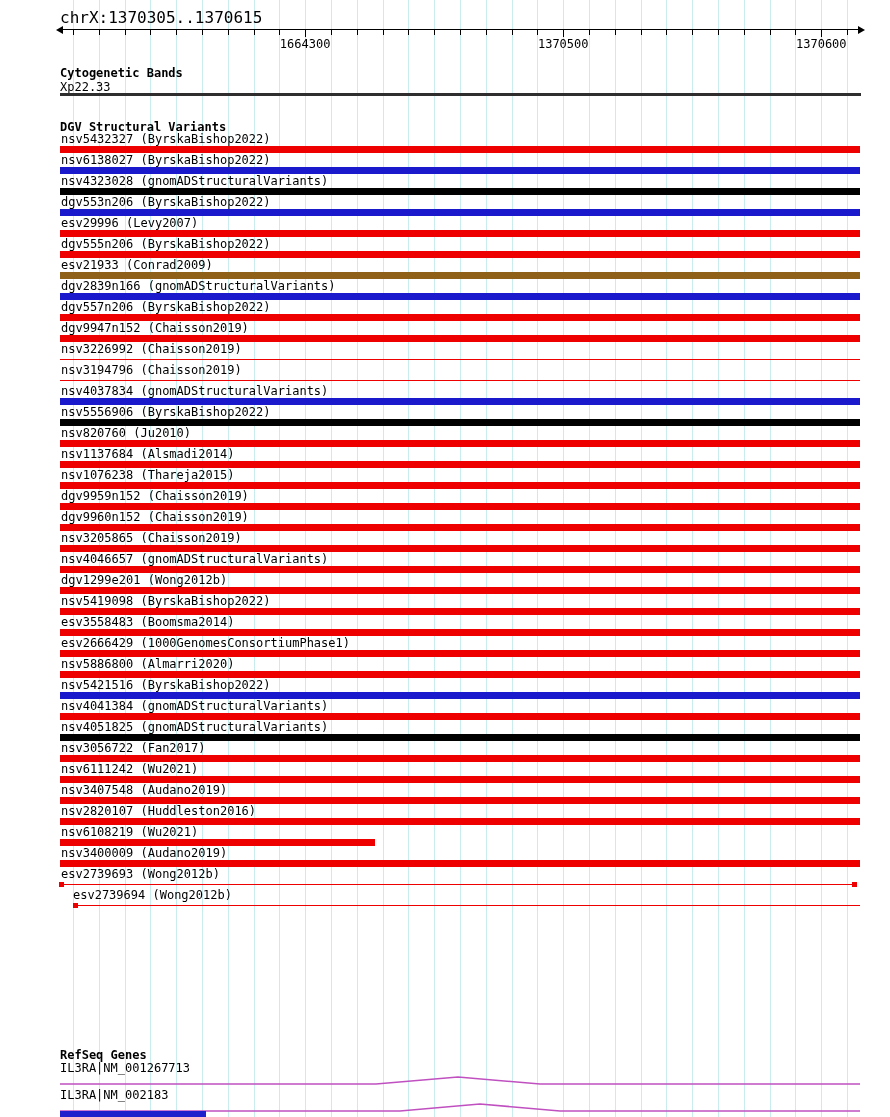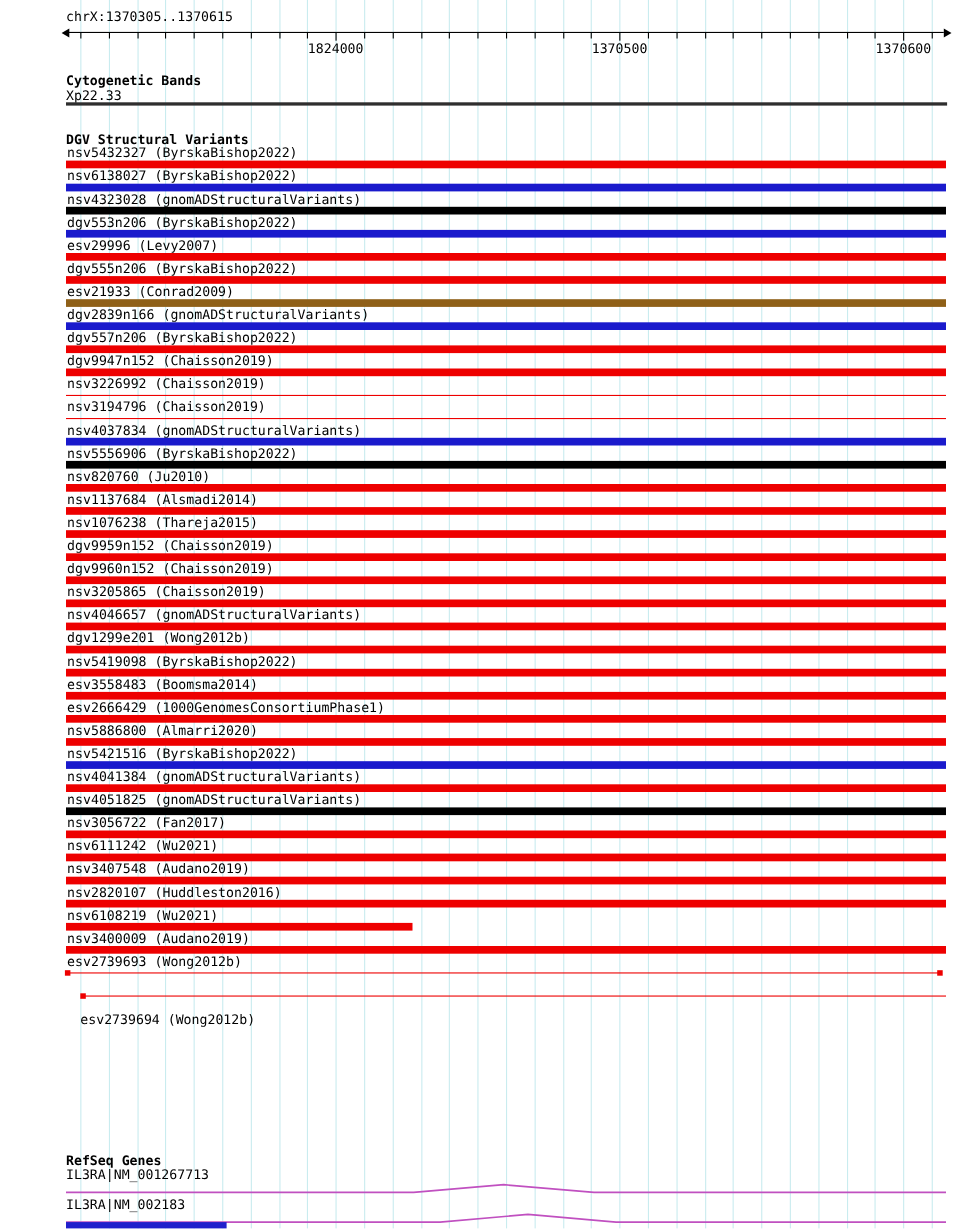--- a/index.html
+++ b/index.html
@@ -5,21 +5,21 @@
   * { margin:0; padding:0; box-sizing:border-box; }
   html,body { background:#ffffff; }
   .page {
     position:relative; width:890px; height:1117px; overflow:hidden;
     background:#ffffff; color:#000;
     font-family:"DejaVu Sans Mono","Liberation Mono",monospace;
   }
   #grid-layer { position:absolute; left:0; top:0; width:890px; height:1117px; }
   .gridline { position:absolute; top:0; bottom:0; width:1px; background:#c9ecef; }
 
-  .region-label { position:absolute; left:60px; top:8px; font-size:12px; white-space:nowrap; }
+  .region-label { position:absolute; left:60px; top:8px; font-size:16px; white-space:nowrap; }
   .axis-line { position:absolute; left:62px; top:29px; width:796px; height:1px; background:#000; }
   .arrow-left  { position:absolute; left:56px; top:26px; width:0; height:0;
                  border-top:4px solid transparent; border-bottom:4px solid transparent; border-right:7px solid #000; }
   .arrow-right { position:absolute; left:858px; top:26px; width:0; height:0;
                  border-top:4px solid transparent; border-bottom:4px solid transparent; border-left:7px solid #000; }
   .ruler-tick { position:absolute; top:30px; width:1px; height:5px; background:#000; }
   .ruler-tick.major { height:7px; }
   .ruler-tick-label { position:absolute; top:37px; font-size:12px; transform:translateX(-50%); white-space:nowrap; }
 
   .section-title { position:absolute; left:60px; font-size:12px; font-weight:bold; white-space:nowrap; }
@@ -120,21 +120,21 @@
         <div class="ruler-tick" style="left: 666.452px;"></div>
         <div class="ruler-tick" style="left: 692.258px;"></div>
         <div class="ruler-tick" style="left: 718.065px;"></div>
         <div class="ruler-tick" style="left: 743.871px;"></div>
         <div class="ruler-tick" style="left: 769.677px;"></div>
         <div class="ruler-tick" style="left: 795.484px;"></div>
         <div class="ruler-tick major" style="left: 821.29px;"></div>
         <div class="ruler-tick" style="left: 847.097px;"></div>
       </div>
     <div id="ruler-labels">
-        <div class="ruler-tick-label" style="left: 305.161px;">1824000</div>
+        <div class="ruler-tick-label" style="left: 305.161px;">1664300</div>
         <div class="ruler-tick-label" style="left: 563.226px;">1370500</div>
         <div class="ruler-tick-label" style="left: 821.29px;">1370600</div>
       </div>
   </div>
 
   <div class="section-title cyto-title">Cytogenetic Bands</div>
   <div class="cyto-band-label">Xp22.33</div>
   <div class="cyto-band-bar"></div>
 
   <div class="section-title dgv-title">DGV Structural Variants</div>
@@ -277,21 +277,21 @@
       </div>
       <div class="variant-row">
         <div class="variant-label">nsv3400009 (Audano2019)</div>
         <div class="variant-bar shape-bar" style="left: 0px; width: 800px; background: rgb(238, 0, 0); color: rgb(238, 0, 0);"></div>
       </div>
       <div class="variant-row">
         <div class="variant-label">esv2739693 (Wong2012b)</div>
         <div class="variant-bar shape-line-caps" style="left: 0px; width: 796px; background: rgb(238, 0, 0); color: rgb(238, 0, 0);"></div>
       </div>
       <div class="variant-row">
-        <div class="variant-label" style="left: 13px; margin-top: 32px;">esv2739694 (Wong2012b)</div>
+        <div class="variant-label" style="left: 13px;">esv2739694 (Wong2012b)</div>
         <div class="variant-bar shape-line-leftcap" style="left: 14.4px; width: 785.6px; background: rgb(238, 0, 0); color: rgb(238, 0, 0);"></div>
       </div>
     </div>
 
   <div class="section-title refseq-title">RefSeq Genes</div>
 
   <div class="gene-label gene-label-1">IL3RA|NM_001267713</div>
   <svg class="gene-line gene-line-1" id="gene-line-1" width="801" height="14" viewBox="0 0 801 14">
     <polyline points="0,10 316,10 398,3 480,10 800,10" fill="none" stroke="#c050c0" stroke-width="1.5"></polyline>
   </svg>

